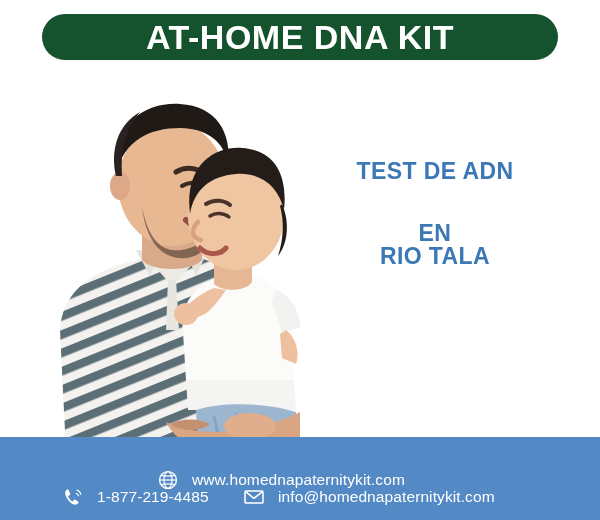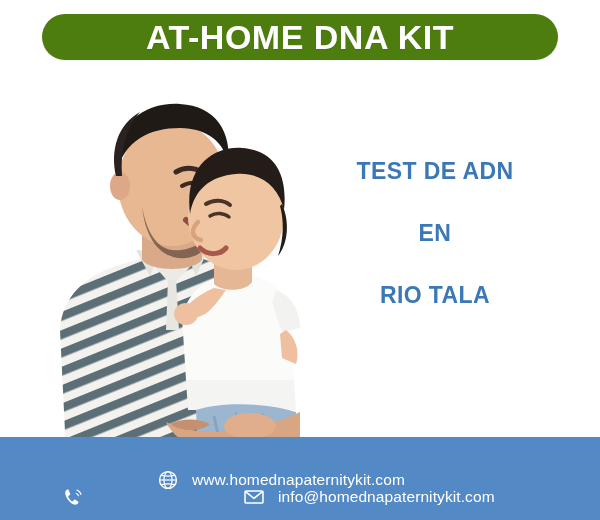--- a/index.html
+++ b/index.html
@@ -8,21 +8,21 @@
     background:#ffffff;
     font-family:"Liberation Sans", sans-serif;
     overflow:hidden;
     position:relative;
   }
   #card{position:absolute;inset:0;background:#fff;overflow:hidden;}
 
   
   .header-banner{
     position:absolute;left:42px;top:14px;width:516px;height:46px;
-    background:#4d7c0f;border-radius:31px;
+    background:#14532d;border-radius:31px;
     display:flex;align-items:center;justify-content:center;
     box-shadow:0 1px 2px rgba(0,0,0,.06);
   }
   .header-banner .title{
     color:#ffffff;font-size:34px;font-weight:bold;letter-spacing:.5px;
     line-height:1;white-space:nowrap;
     text-shadow:0 1px 1px rgba(0,0,0,.07);
   }
 
   
@@ -36,21 +36,21 @@
   .headline-block{
     position:absolute;left:330px;top:160px;width:210px;
     text-align:center;color:#3b78b5;
   }
   .headline-block .line{
     font-size:23px;font-weight:bold;letter-spacing:.4px;line-height:1;
     white-space:nowrap;
   }
   .headline-block .l1{margin:0 0 8px 0;}
   .headline-block .l2{margin-top:39px;}
-  .headline-block .l3{margin-top:39px;}
+  .headline-block .l3{}
 
   
   .footer{
     position:absolute;left:0;top:437px;width:600px;height:83px;
     background:#5389c5;
   }
   .footer .notch{
     position:absolute;left:0;top:0;width:297px;height:14px;
     background:#5389c5;border-top-right-radius:12px;
   }
@@ -170,20 +170,21 @@
   </div>
 
   <div class="footer-row row-phone">
     <span class="ficon">
       <svg viewBox="0 0 24 24" xmlns="http://www.w3.org/2000/svg" aria-hidden="true">
         <path d="M6.4 3.6 C5.1 3.9 3.6 5.4 3.5 7 C3.3 11.6 8.2 18.6 13.2 20.3 C15 20.9 17.2 19.8 17.9 18.3 C18.2 17.6 18 17.2 17.4 16.8 L14.6 15 C14 14.6 13.5 14.7 13.1 15.2 L12.2 16.3 C11.8 16.8 11.4 16.9 10.8 16.5 C9.2 15.5 7.6 13.6 6.9 11.9 C6.6 11.3 6.7 10.9 7.2 10.6 L8.5 9.9 C9.1 9.6 9.2 9.1 8.9 8.5 L7.5 5.2 C7.2 4.6 6.9 3.5 6.4 3.6 Z" fill="#ffffff"></path>
         <path d="M16.4 4.6 C18.6 5.3 20 6.8 20.6 9" fill="none" stroke="#ffffff" stroke-width="1.4" stroke-linecap="round"></path>
         <path d="M15.6 8.2 C16.9 8.6 17.6 9.3 18 10.6" fill="none" stroke="#ffffff" stroke-width="1.3" stroke-linecap="round"></path>
       </svg>
     </span>
+    <span>1-877-219-4485</span>
   </div>
 
   <div class="footer-row row-mail">
     <span class="ficon">
       <svg viewBox="0 0 24 24" xmlns="http://www.w3.org/2000/svg" aria-hidden="true">
         <rect x="2.2" y="5.4" width="19.6" height="13.2" rx="1.2" fill="none" stroke="#ffffff" stroke-width="1.7"></rect>
         <path d="M2.8 6.2 L12 13.4 L21.2 6.2" fill="none" stroke="#ffffff" stroke-width="1.7" stroke-linejoin="round"></path>
       </svg>
     </span>
     <span>info@homednapaternitykit.com</span>

